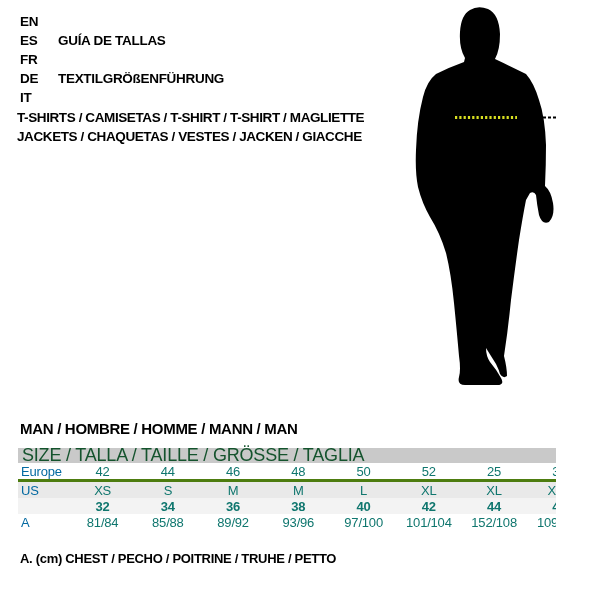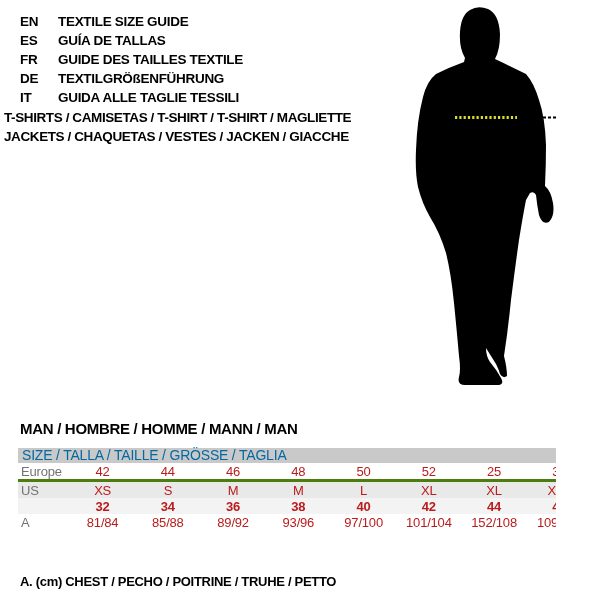--- a/index.html
+++ b/index.html
@@ -6,63 +6,60 @@
   .page{
     position:relative;width:556px;height:600px;background:#ffffff;overflow:hidden;
     font-family:"Liberation Sans","DejaVu Sans",sans-serif;color:#000;
   }
   
   .lang-block{position:absolute;left:20px;top:12px;}
   .lang-row{display:flex;height:19px;align-items:center;}
   .lang-code{width:38px;font-size:13.5px;font-weight:700;letter-spacing:-0.3px;}
   .lang-name{font-size:13.5px;font-weight:700;letter-spacing:-0.3px;white-space:nowrap;}
   
-  .categories{position:absolute;left:4px;top:108px;}
+  .categories{position:absolute;left:17px;top:108px;}
   .cat-line{height:19px;line-height:19px;font-size:13.5px;font-weight:700;letter-spacing:-0.4px;white-space:nowrap;}
   
   .figure-svg{position:absolute;left:400px;top:5px;}
   .measure-label{position:absolute;left:560px;top:109px;font-size:14px;font-weight:700;}
   
   .man-title{position:absolute;left:20px;top:420px;font-size:15px;font-weight:700;letter-spacing:-0.3px;}
   
   .size-table{position:absolute;left:18px;top:448px;width:574px;font-size:13px;letter-spacing:-0.2px;}
-  .thead{background:#c9c9c9;height:15px;line-height:15px;padding-left:4px;color:#0369a1;font-size:14px;}
+  .thead{background:#c9c9c9;height:15px;line-height:15px;padding-left:4px;color:#14532d;font-size:18px;}
   .trow{display:grid;grid-template-columns:52px repeat(8,1fr);height:16px;align-items:center;}
-  .trow .cell{text-align:center;color:#b91c1c;}
-  .trow .rlabel{text-align:left;padding-left:3px;color:#737373;}
+  .trow .cell{text-align:center;color:#0f766e;}
+  .trow .rlabel{text-align:left;padding-left:3px;color:#0369a1;}
   .row-us{background:#e9e9e9;border-top:3px solid #4d7c0f;}
   .row-num{background:#f3f3f3;font-weight:bold;}
   
-  .footnote{position:absolute;left:20px;top:551px;font-size:13px;font-weight:700;letter-spacing:-0.3px;margin-top:23px;}
+  .footnote{position:absolute;left:20px;top:551px;font-size:13px;font-weight:700;letter-spacing:-0.3px;}
 </style>
 </head>
 <body>
 
 <div class="page">
 
   <div class="lang-block">
     <div class="lang-row">
       <span class="lang-code">EN</span>
-      <span class="lang-name">TEXTILE SIZE GUIDE</span>
     </div>
     <div class="lang-row">
       <span class="lang-code">ES</span>
       <span class="lang-name">GUÍA DE TALLAS</span>
     </div>
     <div class="lang-row">
       <span class="lang-code">FR</span>
-      <span class="lang-name">GUIDE DES TAILLES TEXTILE</span>
     </div>
     <div class="lang-row">
       <span class="lang-code">DE</span>
       <span class="lang-name">TEXTILGRÖßENFÜHRUNG</span>
     </div>
     <div class="lang-row">
       <span class="lang-code">IT</span>
-      <span class="lang-name">GUIDA ALLE TAGLIE TESSILI</span>
     </div>
   </div>
 
   <div class="categories">
     <div class="cat-line">T-SHIRTS / CAMISETAS / T-SHIRT / T-SHIRT / MAGLIETTE</div>
     <div class="cat-line">JACKETS / CHAQUETAS / VESTES / JACKEN / GIACCHE</div>
   </div>
 
   <svg class="figure-svg" width="165" height="392" viewBox="0 0 165 392" xmlns="http://www.w3.org/2000/svg">
     <path fill="#000000" d="

